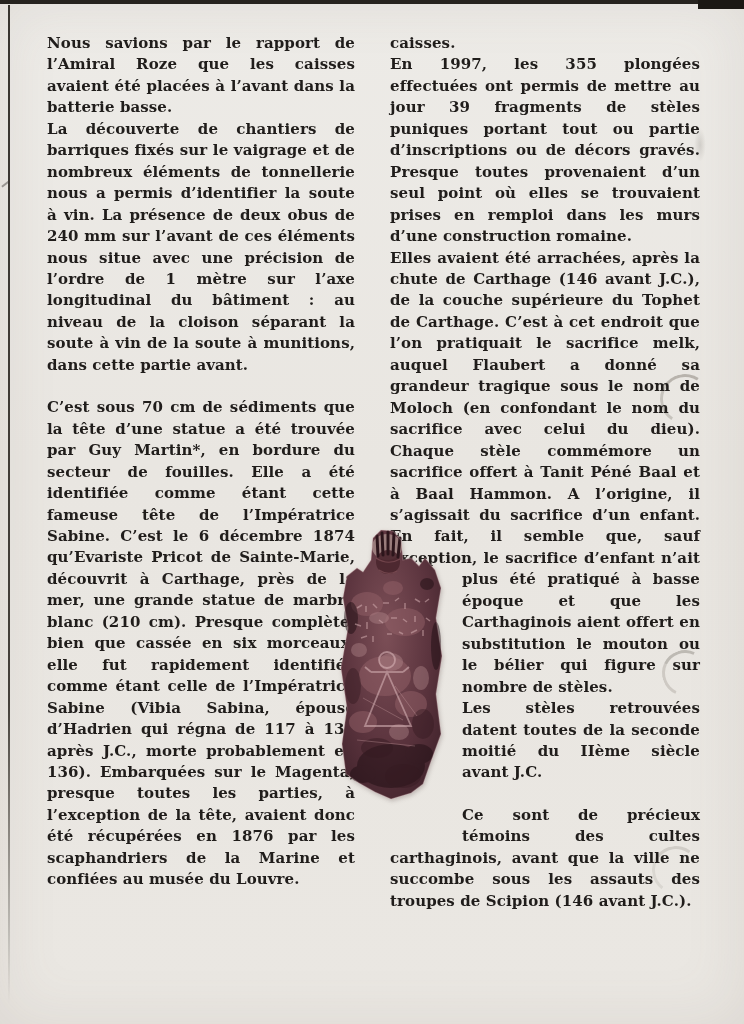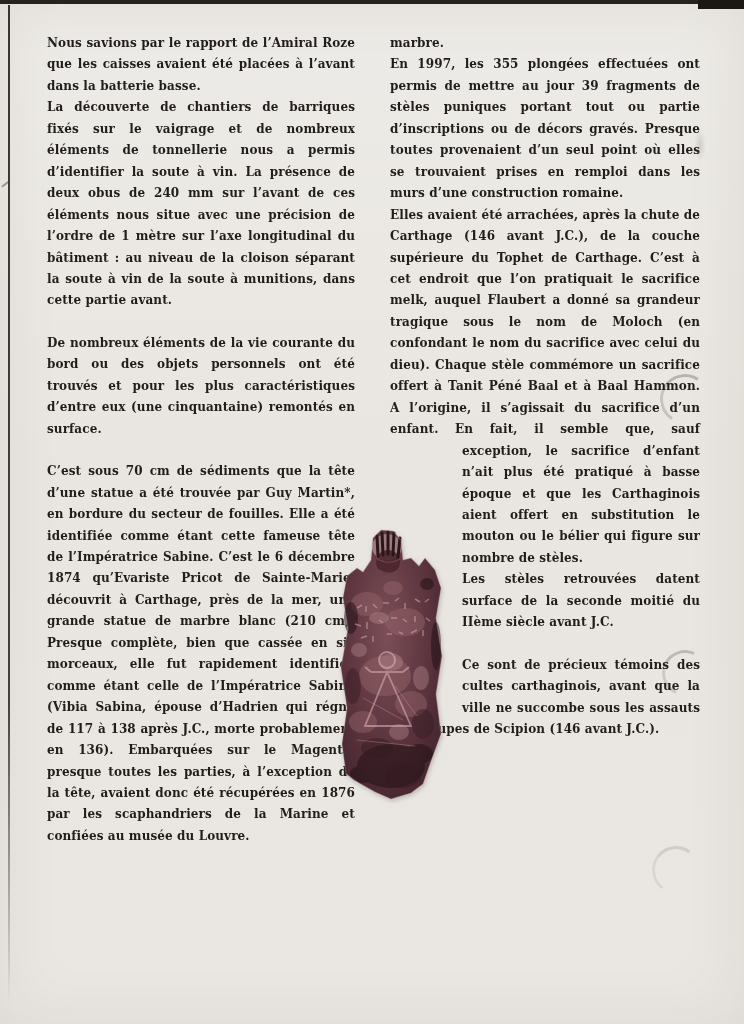--- a/index.html
+++ b/index.html
@@ -30,21 +30,21 @@
   .smudge { position: absolute; left: 694px; top: 128px; width: 12px; height: 34px;
     background: radial-gradient(ellipse at center, rgba(90,85,78,0.18), rgba(90,85,78,0) 70%); }
 
   
   .columns { position: absolute; top: 33px; left: 47px; width: 653px; display: flex; }
   .col { color: #201d1b; }
   .col-left  { width: 308px; margin-right: 35px; }
   .col-right { width: 310px; }
   .col p {
     margin: 0;
-    font-size: 12px;
+    font-size: 15px;
     font-weight: 600;
     line-height: 21.45px;
     text-align: justify;
     letter-spacing: 0.1px;
   }
   .col p.gap { margin-top: 21px; }
 
   
   .stele-spacer { float: left; width: 62px; height: 268px; margin-right: 10px; }
 
@@ -64,30 +64,29 @@
   <div class="ring ring-a"></div>
   <div class="ring ring-b"></div>
   <div class="ring ring-c"></div>
   <div class="smudge"></div>
 
   <div class="columns">
 
     <div class="col col-left">
       <p>Nous savions par le rapport de l’Amiral Roze que les caisses avaient été placées à l’avant dans la batterie basse.</p>
       <p>La découverte de chantiers de barriques fixés sur le vaigrage et de nombreux éléments de tonnellerie nous a permis d’identifier la soute à vin. La présence de deux obus de 240 mm sur l’avant de ces éléments nous situe avec une précision de l’ordre de 1 mètre sur l’axe longitudinal du bâtiment : au niveau de la cloison séparant la soute à vin de la soute à munitions, dans cette partie avant.</p>
-      <p class="gap">De nombreux éléments de la vie courante du bord ou des objets personnels ont été trouvés et pour les plus caractéristiques d’entre eux (une cinquantaine) remontés en surface.</p>
       <p class="gap">C’est sous 70 cm de sédiments que la tête d’une statue a été trouvée par Guy Martin*, en bordure du secteur de fouilles. Elle a été identifiée comme étant cette fameuse tête de l’Impératrice Sabine. C’est le 6 décembre 1874 qu’Evariste Pricot de Sainte-Marie, découvrit à Carthage, près de la mer, une grande statue de marbre blanc (210 cm). Presque complète, bien que cassée en six morceaux, elle fut rapidement identifiée comme étant celle de l’Impératrice Sabine (Vibia Sabina, épouse d’Hadrien qui régna de 117 à 138 après J.C., morte probablement en 136). Embarquées sur le Magenta, presque toutes les parties, à l’exception de la tête, avaient donc été récupérées en 1876 par les scaphandriers de la Marine et confiées au musée du Louvre.</p>
 
     </div>
 
     <div class="col col-right">
-      <p>marbre.</p>
+      <p>caisses.</p>
       <p>En 1997, les 355 plongées effectuées ont permis de mettre au jour 39 fragments de stèles puniques portant tout ou partie d’inscriptions ou de décors gravés. Presque toutes provenaient d’un seul point où elles se trouvaient prises en remploi dans les murs d’une construction romaine.</p>
       <p><span>Elles avaient été arrachées, après la chute de Carthage (146 avant J.C.), de la couche supérieure du Tophet de Carthage. C’est à cet endroit que l’on pratiquait le sacrifice melk, auquel Flaubert a donné sa grandeur tragique sous le nom de Moloch (en confondant le nom du sacrifice avec celui du dieu). Chaque stèle commémore un sacrifice offert à Tanit Péné Baal et à Baal Hammon. A l’origine, il s’agissait du sacrifice d’un enfant. En fait, il semble que, sauf exception, le sacrifice d’enfant </span><span class="stele-spacer"></span><span>n’ait plus été pratiqué à basse époque et que les Carthaginois aient offert en substitution le mouton ou le bélier qui figure sur nombre de stèles.</span></p>
-      <p>Les stèles retrouvées datent surface de la seconde moitié du IIème siècle avant J.C.</p>
+      <p>Les stèles retrouvées datent toutes de la seconde moitié du IIème siècle avant J.C.</p>
       <p class="gap">Ce sont de précieux témoins des cultes carthaginois, avant que la ville ne succombe sous les assauts des troupes de Scipion (146 avant J.C.).</p>
 
     </div>
 
   </div>
 
   <figure class="stele">
     <svg viewBox="0 0 116 278" width="116" height="278" aria-hidden="true">
       <defs>
         <radialGradient id="shade" cx="45%" cy="38%" r="80%">

